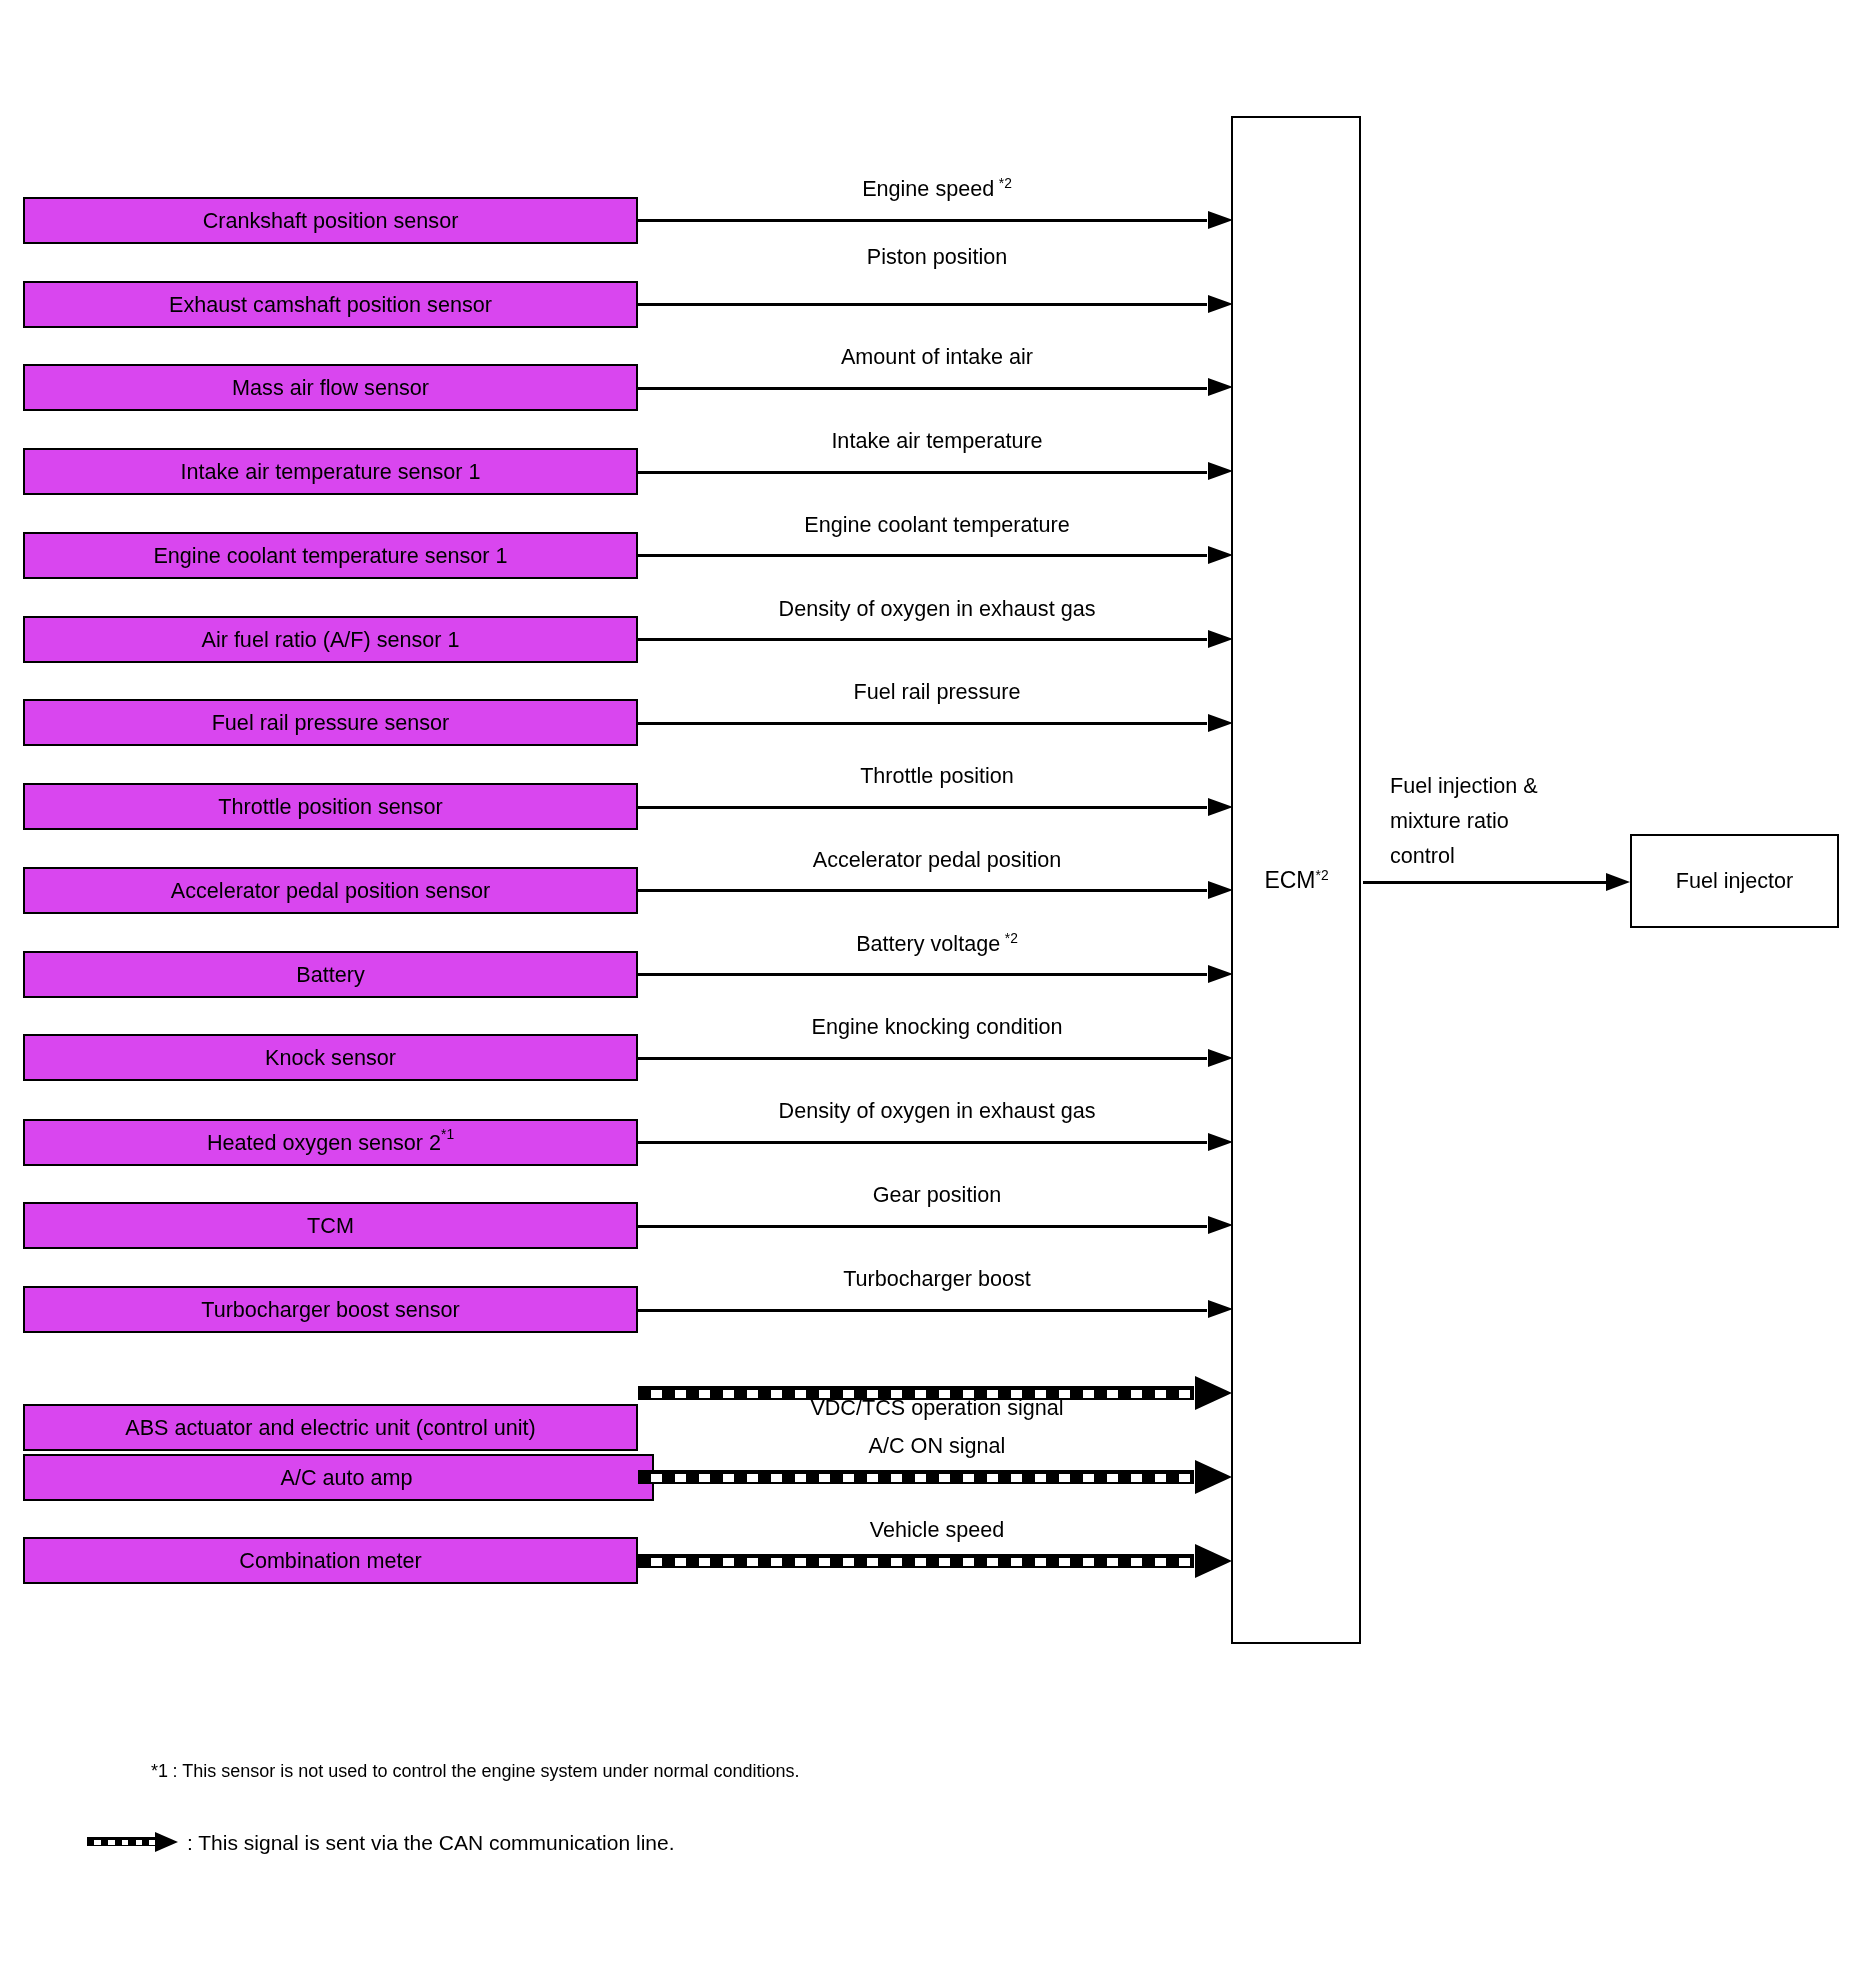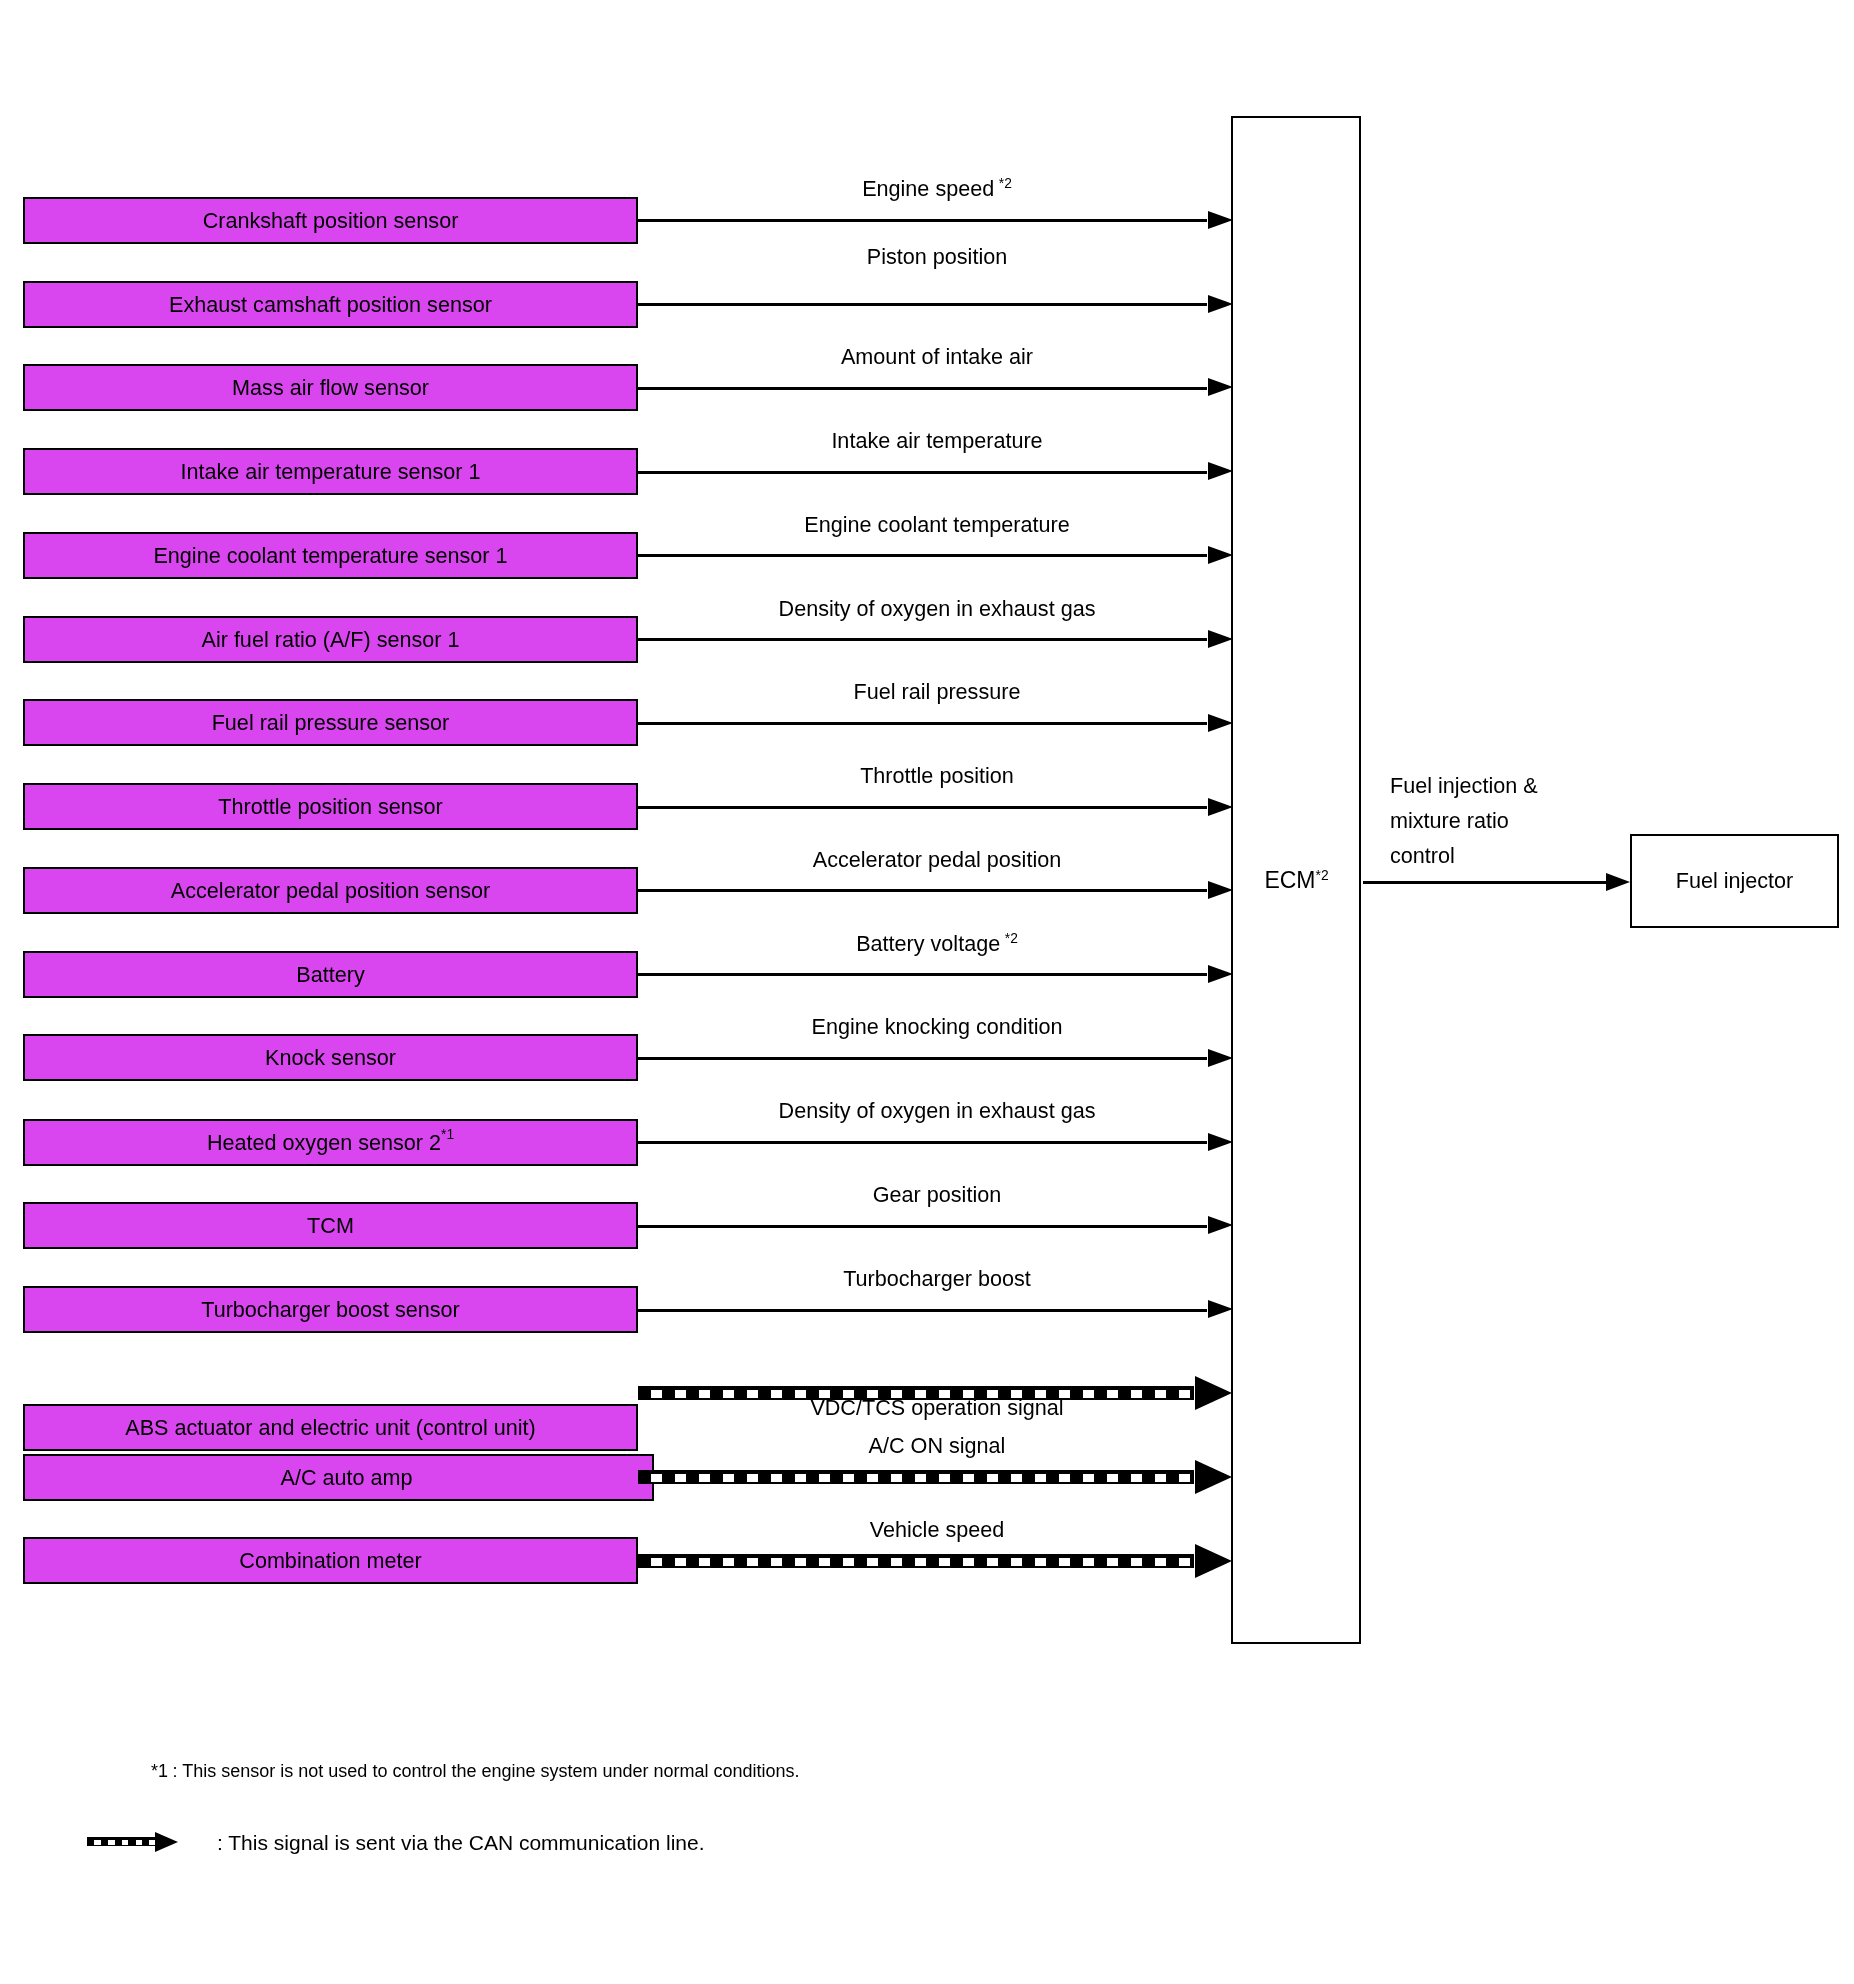--- a/index.html
+++ b/index.html
@@ -172,21 +172,21 @@
   .legend-head {
     position: absolute;
     left: 68px;
     top: 0.9px;
     width: 0;
     height: 0;
     border-left: 23px solid #000;
     border-top: 10.6px solid transparent;
     border-bottom: 10.6px solid transparent;
   }
-  .note3 .note-text { margin-left: 38px; }
+  .note3 .note-text { margin-left: 8px; }
   
   .sup {
     font-size: 13.8px;
     position: relative;
     top: -8.3px;
   }
   .signal-label .sup { margin-left: 4.6px; }
 </style>
 </head>
 <body>

